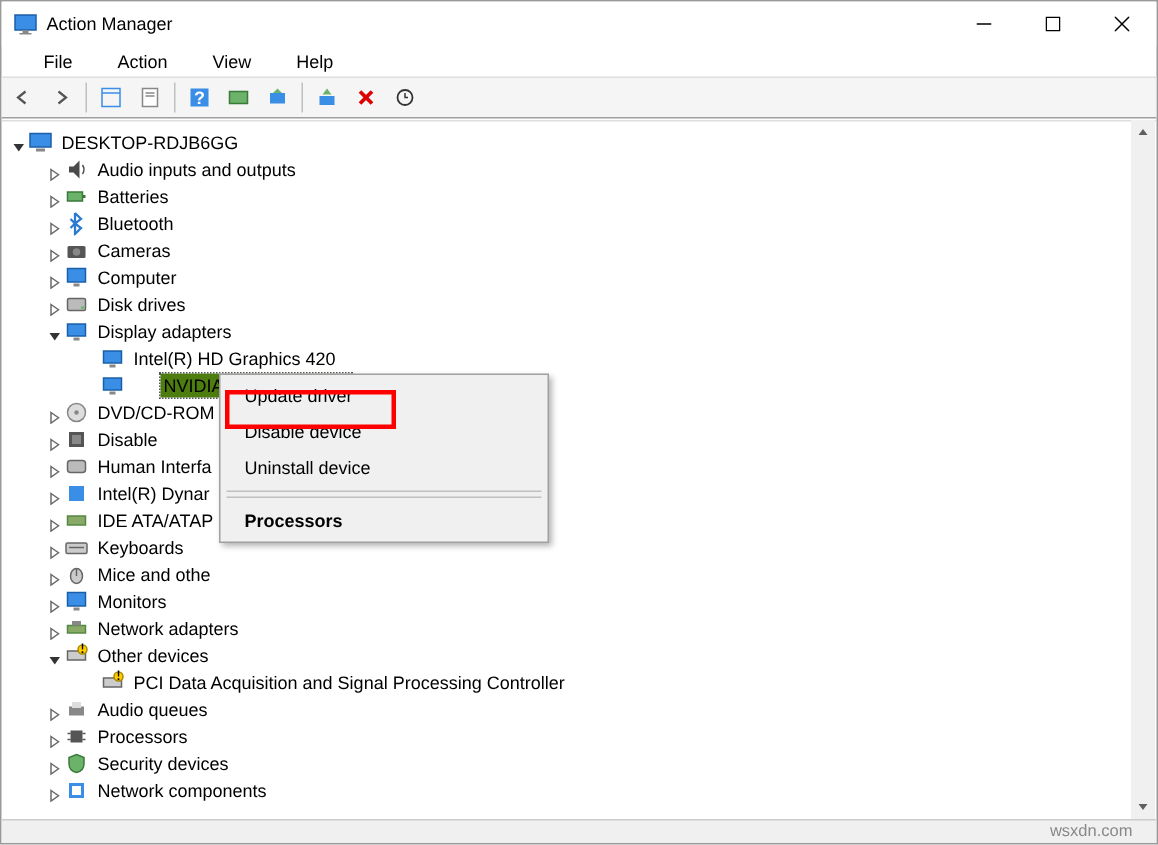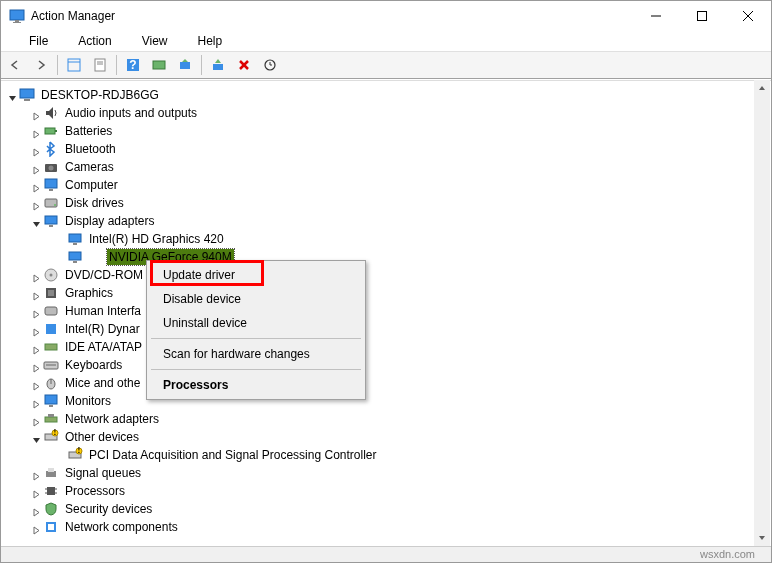--- a/index.html
+++ b/index.html
@@ -22,21 +22,21 @@
 .row { display: flex; align-items: flex-end; height: 18px; white-space: nowrap; }
 .twisty { width: 14px; display: flex; justify-content: center; align-items: center; color: #6b6b6b; }
 .twisty svg { width: 9px; height: 9px; }
 .ricon { width: 16px; height: 16px; margin-right: 4px; display: flex; align-items: center; justify-content: center; }
 .rlabel { padding: 1px 2px; }
 .rlabel.sel { background: #4d7c0f; outline: 1px dotted #555; margin-left: 20px; }
 .indent0 { padding-left: 2px; }
 .indent1 { padding-left: 26px; }
 .indent2 { padding-left: 50px; }
 
-.ctxmenu { position: absolute; left: 145px; top: 259px; width: 220px; background: #f0f0f0; border: 1px solid #a0a0a0; box-shadow: 2px 2px 4px rgba(0,0,0,.3); padding: 2px; }
+.ctxmenu { position: absolute; left: 145px; top: 248px; width: 220px; background: #f0f0f0; border: 1px solid #a0a0a0; box-shadow: 2px 2px 4px rgba(0,0,0,.3); padding: 2px; }
 .ctxitem { padding: 5px 14px 5px 14px; }
 .ctxsep { height: 1px; background: #c0c0c0; margin: 3px 2px; }
 .highlight-box { position: absolute; left: 149px; top: 259px; width: 114px; height: 26px; border: 3px solid #ff0000; pointer-events: none; }
 
 .statusbar { position: absolute; bottom: 0; left: 0; right: 0; height: 16px; background: #f0f0f0; border-top: 1px solid #ccc; }
 
 .scrollbar-v { position: absolute; right: 1px; top: 79px; bottom: 16px; width: 16px; background: #f0f0f0; }
 .scrollup, .scrolldown { height: 16px; display: flex; align-items: center; justify-content: center; color: #606060; }
 .scrolldown { position: absolute; bottom: 0; width: 100%; }
 
@@ -297,21 +297,21 @@
           <svg viewBox="0 0 9 9">
             <path d="M2 1 L7 4.5 L2 8 Z" fill="none" stroke="#6b6b6b"></path>
           </svg>
         </span>
         <span class="ricon">
           <svg viewBox="0 0 16 16">
             <rect x="3" y="3" width="10" height="10" fill="#555"></rect>
             <rect x="5" y="5" width="6" height="6" fill="#888"></rect>
           </svg>
         </span>
-        <span class="rlabel">Graphics</span>
+        <span class="rlabel">Disable</span>
       </div>
       <div class="row indent1">
         <span class="twisty">
           <svg viewBox="0 0 9 9">
             <path d="M2 1 L7 4.5 L2 8 Z" fill="none" stroke="#6b6b6b"></path>
           </svg>
         </span>
         <span class="ricon">
           <svg viewBox="0 0 16 16">
             <rect x="2" y="4" width="12" height="8" rx="2" fill="#bbb" stroke="#666"></rect>
@@ -432,21 +432,21 @@
           <svg viewBox="0 0 9 9">
             <path d="M2 1 L7 4.5 L2 8 Z" fill="none" stroke="#6b6b6b"></path>
           </svg>
         </span>
         <span class="ricon">
           <svg viewBox="0 0 16 16">
             <rect x="3" y="6" width="10" height="6" fill="#888"></rect>
             <rect x="5" y="3" width="6" height="4" fill="#ddd"></rect>
           </svg>
         </span>
-        <span class="rlabel">Signal queues</span>
+        <span class="rlabel">Audio queues</span>
       </div>
       <div class="row indent1">
         <span class="twisty">
           <svg viewBox="0 0 9 9">
             <path d="M2 1 L7 4.5 L2 8 Z" fill="none" stroke="#6b6b6b"></path>
           </svg>
         </span>
         <span class="ricon">
           <svg viewBox="0 0 16 16">
             <rect x="4" y="4" width="8" height="8" fill="#555"></rect>
@@ -499,20 +499,19 @@
         <path d="M4 6 L1 2 L7 2 Z" fill="#606060"></path>
       </svg>
     </div>
 </div>
 
 <div class="ctxmenu">
   <div class="ctxitem">Update driver</div>
   <div class="ctxitem">Disable device</div>
   <div class="ctxitem">Uninstall device</div>
   <div class="ctxsep"></div>
-  <div class="ctxitem">Scan for hardware changes</div>
   <div class="ctxsep"></div>
   <div class="ctxitem" style="font-weight:bold">Processors</div>
 </div>
 <div class="highlight-box"></div>
 
 <div class="statusbar"></div>
 <div class="watermark">wsxdn.com</div>
 
 </body></html>

